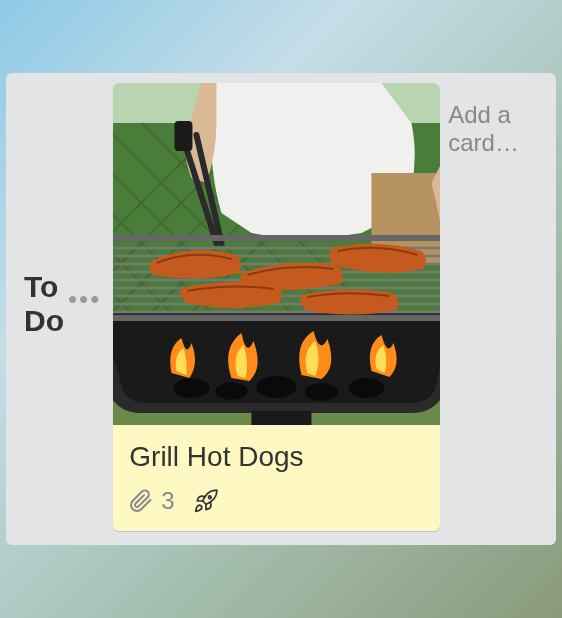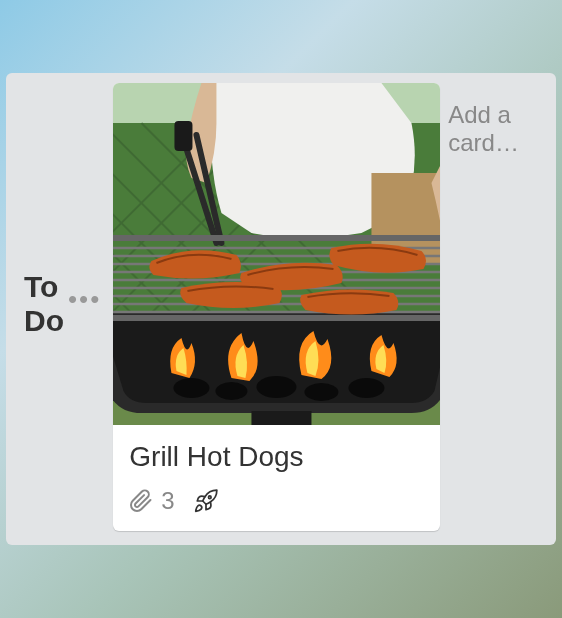--- a/index.html
+++ b/index.html
@@ -34,21 +34,21 @@
     }
     .list-menu {
       color: #999;
       font-size: 26px;
       letter-spacing: 2px;
       line-height: 1;
       padding: 0 4px 10px 4px;
       cursor: pointer;
     }
     .card {
-      background: #ffffff;
+      background: #fef9c3;
       border-radius: 6px;
       box-shadow: 0 1px 1px rgba(0,0,0,0.15);
       overflow: hidden;
       cursor: pointer;
     }
     .card-cover {
       width: 100%;
       height: 342px;
       display: block;
     }

